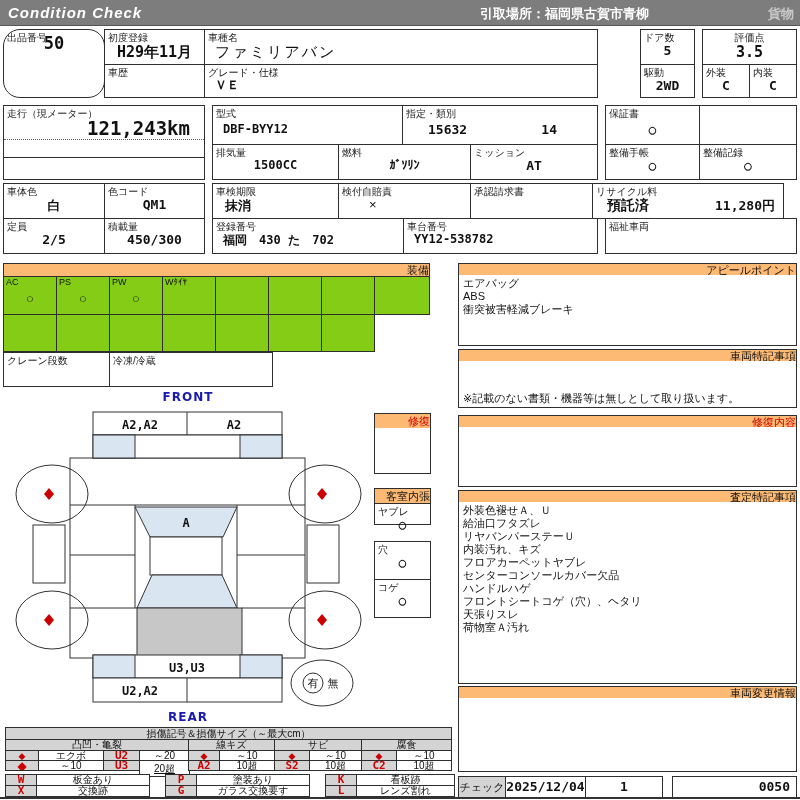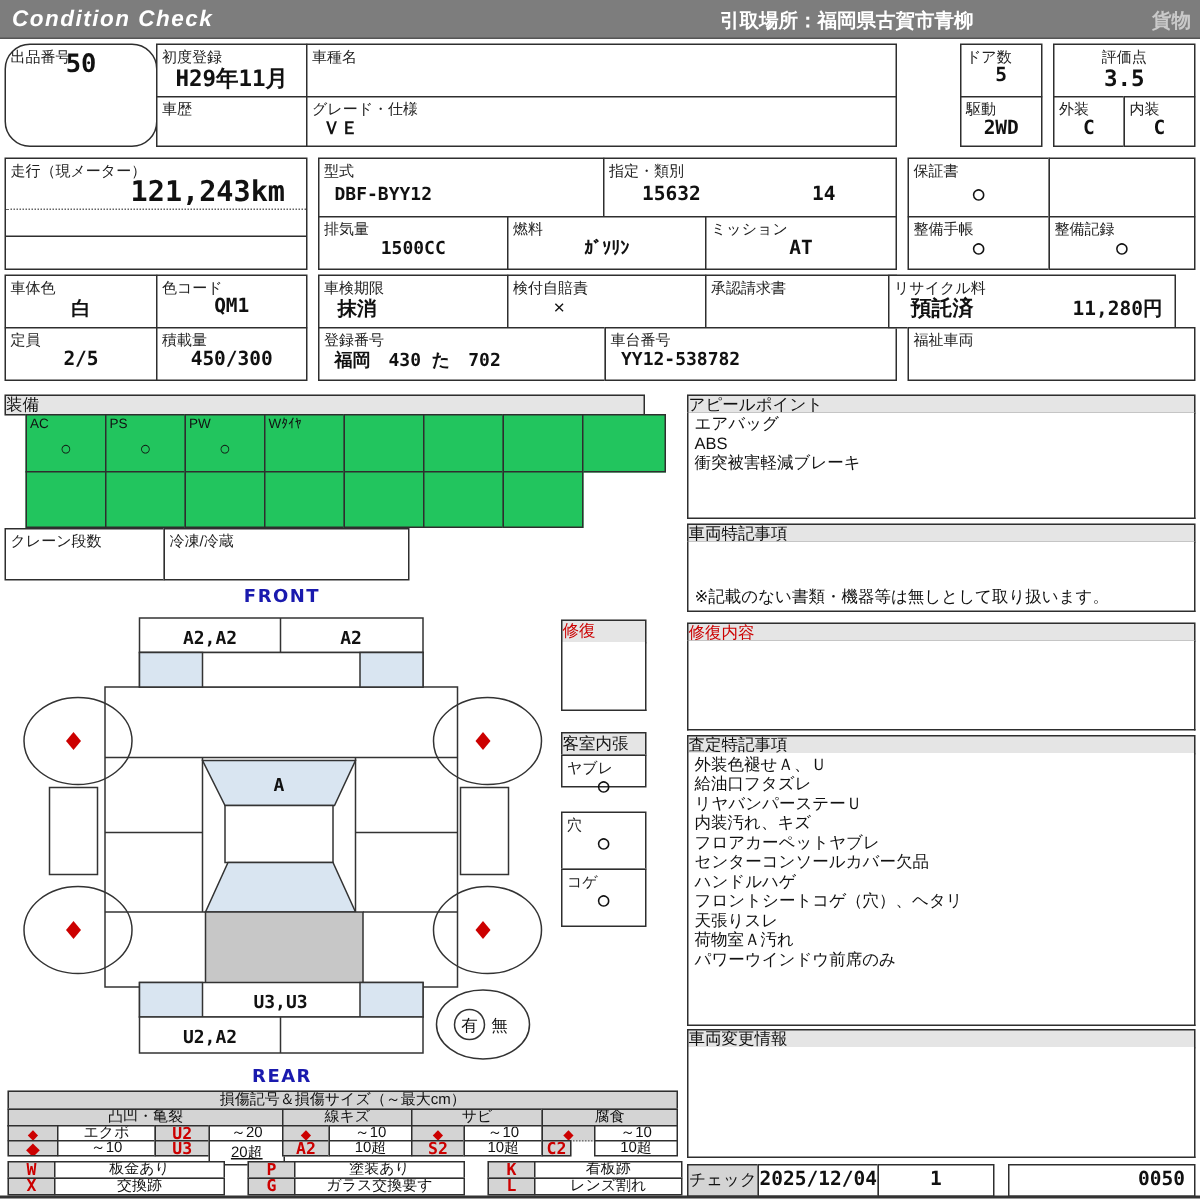--- a/index.html
+++ b/index.html
@@ -14,31 +14,31 @@
   .cargo{position:absolute;right:6px;top:5px;color:#c9c9c9;font-weight:bold;font-size:13px;}
   
   .cell{position:absolute;border:1px solid #2e2e2e;background:#fff;}
   .cell .lbl{position:absolute;top:1px;left:3px;font-size:10px;white-space:nowrap;color:#222;}
   .cell .v{position:absolute;left:0;right:0;top:13px;text-align:center;font-weight:bold;
     font-family:"DejaVu Sans Mono",monospace;font-size:13px;white-space:nowrap;}
   .cell .v.left{text-align:left;padding-left:10px;}
   .cell .v.big{font-size:15px;}
   .mid{top:50%;transform:translateY(-50%);}
   
-  .sechead{position:absolute;background:#e5e5e5;border:1px solid #2e2e2e;text-align:left;
+  .sechead{position:absolute;background:#fdba74;border:1px solid #2e2e2e;text-align:right;
     font-size:11px;line-height:12px;overflow:hidden;}
   .secbody{position:absolute;border:1px solid #2e2e2e;border-top:none;background:#fff;
     font-size:11px;line-height:13px;padding:2px 4px;}
   .red{color:#cc0000;}
   .blue-label{position:absolute;color:#1a1aae;font-weight:bold;font-size:12px;width:80px;text-align:center;
     font-family:"DejaVu Sans",sans-serif;letter-spacing:1px;}
   .mono{font-family:"DejaVu Sans Mono",monospace;}
   .circle{font-size:13px;font-weight:normal;}
   
-  .eqcell{position:absolute;border:1px solid #2e2e2e;background:#22c55e;margin-left:14px;}
+  .eqcell{position:absolute;border:1px solid #2e2e2e;background:#84cc16;}
   .eqcell .lbl{position:absolute;top:0px;left:2px;font-size:9px;}
   .eqcell .v{position:absolute;left:0;right:0;top:14px;text-align:center;font-size:13px;}
   
   .lg{position:absolute;border:1px solid #2e2e2e;font-size:10px;line-height:10px;
     display:flex;align-items:center;justify-content:center;background:#fff;overflow:hidden;}
   .lg.gray{background:#d4d4d4;}
   .lg .dia{color:#cc0000;font-size:9px;}
   .lg .dia.bigd{font-size:12px;}
   .lg .code{color:#cc0000;font-weight:bold;font-size:11px;font-family:"DejaVu Sans Mono",monospace;}
   .dotted{border-bottom:1px dotted #777;}
@@ -61,20 +61,21 @@
 </div>
 <div class="cell" style="left:104px;top:29px;width:101px;height:36px;">
   <span class="lbl">初度登録</span>
   <div class="v big">H29年11月</div>
 </div>
 <div class="cell" style="left:104px;top:64px;width:101px;height:34px;">
   <span class="lbl">車歴</span>
 </div>
 <div class="cell" style="left:204px;top:29px;width:394px;height:36px;">
   <span class="lbl">車種名</span>
+  <div class="v big left" style="font-weight:normal;font-family:'Liberation Sans',sans-serif;letter-spacing:2px;">ファミリアバン</div>
 </div>
 <div class="cell" style="left:204px;top:64px;width:394px;height:34px;">
   <span class="lbl">グレード・仕様</span>
   <div class="v left" style="top:12px;font-size:12px;">ＶＥ</div>
 </div>
 <div class="cell" style="left:640px;top:29px;width:55px;height:36px;">
   <span class="lbl">ドア数</span>
   <div class="v">5</div>
 </div>
 <div class="cell" style="left:640px;top:64px;width:55px;height:34px;">
@@ -315,21 +316,20 @@
   <div>外装色褪せＡ、Ｕ</div>
   <div>給油口フタズレ</div>
   <div>リヤバンパーステーＵ</div>
   <div>内装汚れ、キズ</div>
   <div>フロアカーペットヤブレ</div>
   <div>センターコンソールカバー欠品</div>
   <div>ハンドルハゲ</div>
   <div>フロントシートコゲ（穴）、ヘタリ</div>
   <div>天張りスレ</div>
   <div>荷物室Ａ汚れ</div>
-  <div>パワーウインドウ前席のみ</div>
 </div>
 
 <div class="sechead" style="left:458px;top:686px;width:339px;height:13px;">車両変更情報</div>
 <div class="secbody" style="left:458px;top:698px;width:339px;height:74px;"></div>
 
 <div class="lg gray" style="left:458px;top:776px;width:48px;height:22px;font-size:11px;">チェック</div>
 <div class="lg" style="left:505px;top:776px;width:81px;height:22px;">
   <span class="mono" style="font-weight:bold;font-size:13px;">2025/12/04</span>
 </div>
 <div class="lg" style="left:585px;top:776px;width:78px;height:22px;">
@@ -375,21 +375,21 @@
   </div>
 <div class="lg" style="left:139px;top:760px;width:51px;height:17px;text-decoration:underline;">20超</div>
 <div class="lg gray" style="left:188px;top:760px;width:32px;height:11px;">
     <span class="code">A2</span>
   </div>
 <div class="lg" style="left:219px;top:760px;width:56px;height:11px;">10超</div>
 <div class="lg gray" style="left:274px;top:760px;width:36px;height:11px;">
     <span class="code">S2</span>
   </div>
 <div class="lg" style="left:309px;top:760px;width:53px;height:11px;">10超</div>
-<div class="lg gray" style="left:361px;top:760px;width:20px;height:11px;">
+<div class="lg gray" style="left:361px;top:760px;width:36px;height:11px;">
     <span class="code">C2</span>
   </div>
 <div class="lg" style="left:396px;top:760px;width:56px;height:11px;">10超</div>
 
 <div class="lg gray" style="left:5px;top:774px;width:32px;height:12px;">
     <span class="code">W</span>
   </div>
 <div class="lg" style="left:36px;top:774px;width:114px;height:12px;">板金あり</div>
 <div class="lg gray" style="left:5px;top:785px;width:32px;height:12px;">
     <span class="code">X</span>

